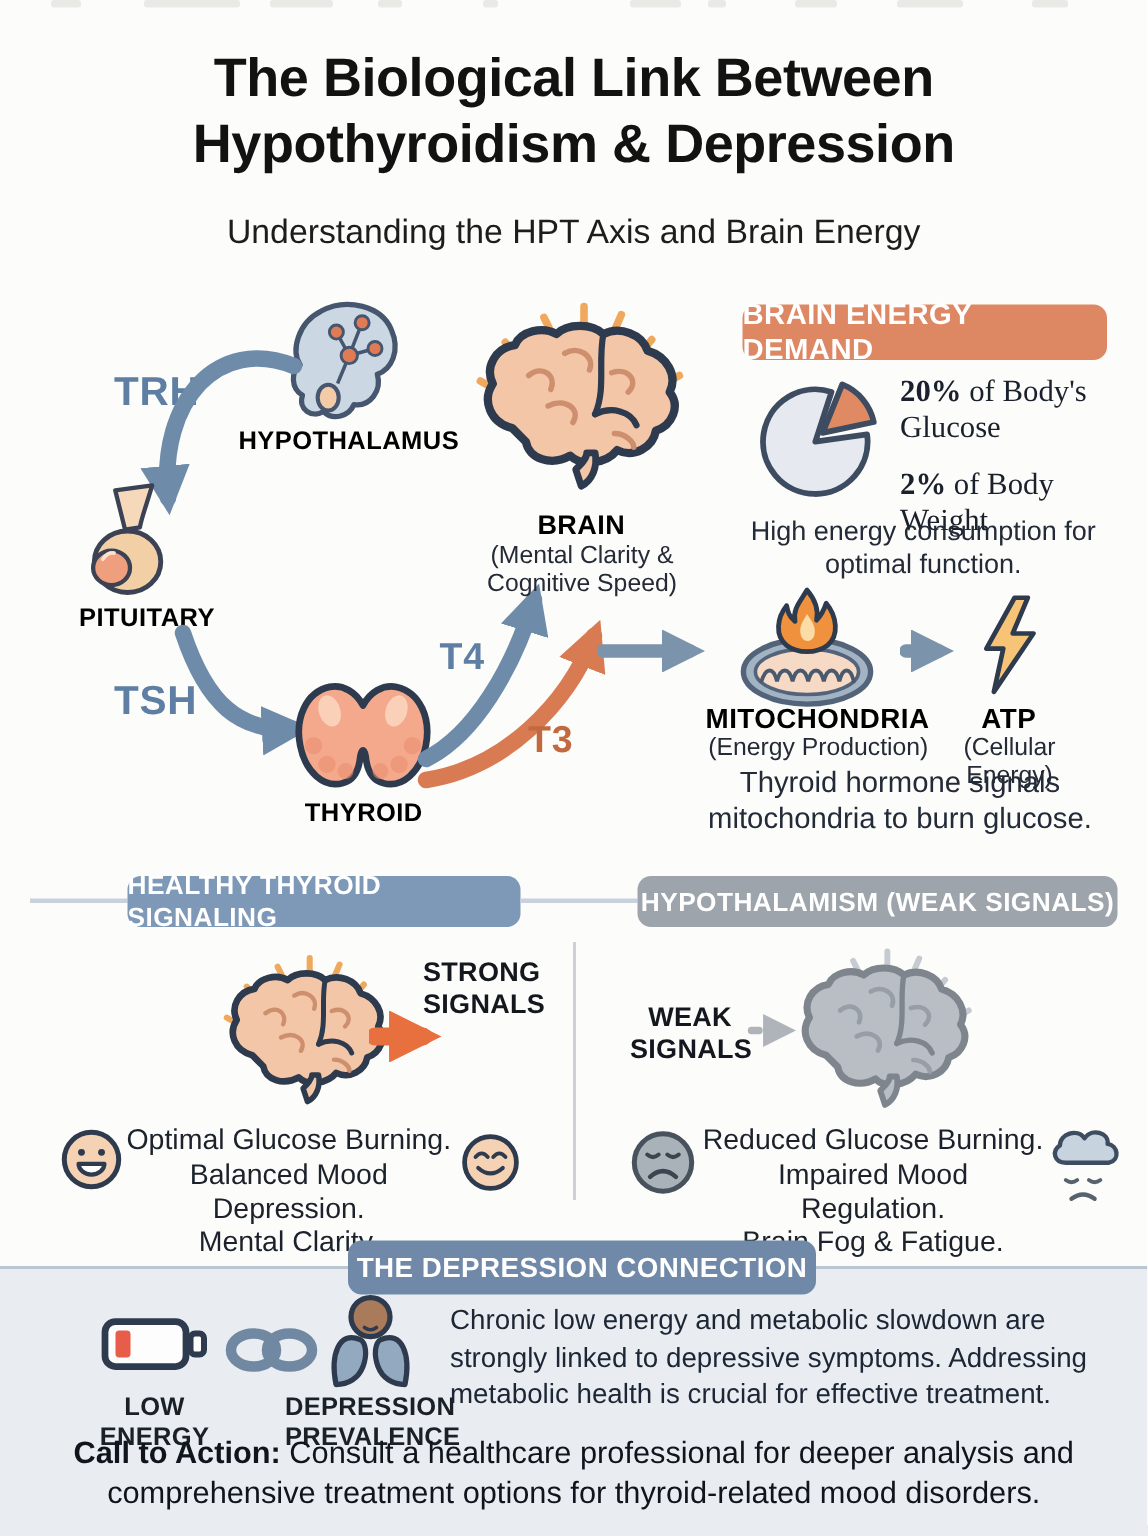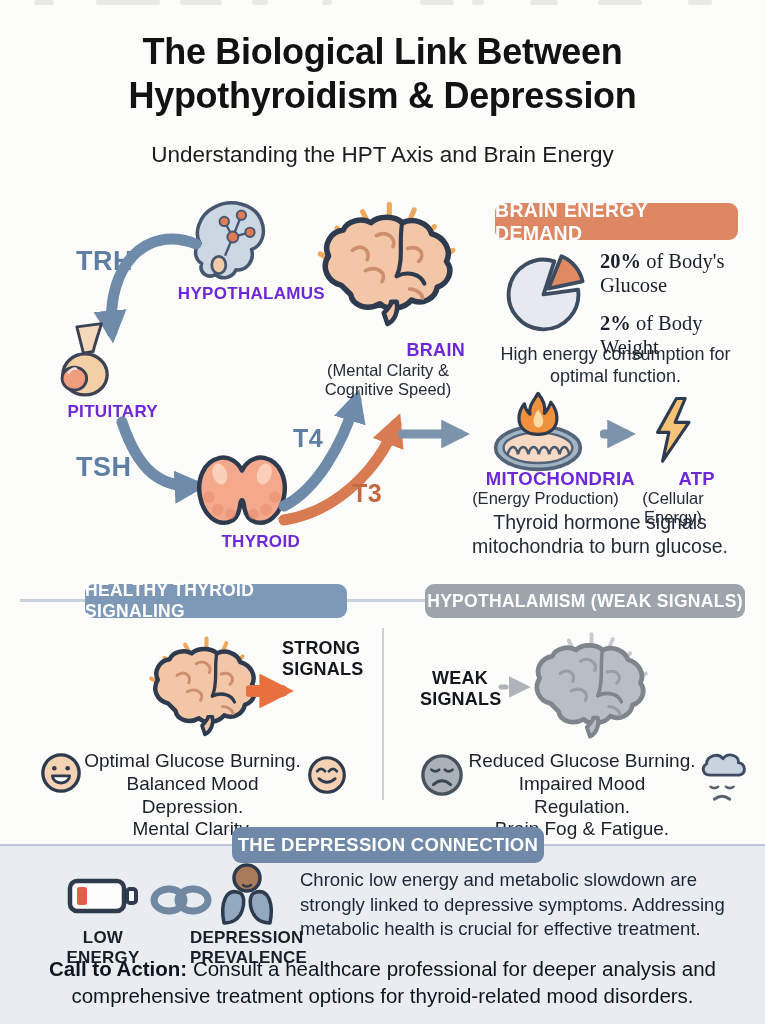--- a/index.html
+++ b/index.html
@@ -7,21 +7,21 @@
         font-family:"Liberation Sans", sans-serif;color:#15191F;}
   .abs{position:absolute;}
   .ctr{text-align:center;}
   
   .title{width:765px;top:30px;left:0;font-size:36px;font-weight:700;line-height:1.22;color:#121212;letter-spacing:-.3px;}
   .subtitle{width:765px;top:142px;left:0;font-size:22.5px;font-weight:500;color:#1d1d1d;}
   
   .hormone{font-weight:700;font-size:27px;color:#5E7FA3;letter-spacing:.5px;}
   .hormone.t4{font-size:25px;}
   .hormone.t3{font-size:25px;color:#C2693F;}
-  .organ-label{font-weight:700;font-size:17px;color:#6d28d9;letter-spacing:.3px;text-align:right;}
+  .organ-label{font-weight:700;font-size:17px;color:#000000;letter-spacing:.3px;}
   .sub-label{font-size:16.5px;color:#252B36;line-height:1.18;}
   
   .badge{border-radius:9px;color:#fff;font-weight:700;display:flex;align-items:center;justify-content:center;letter-spacing:.3px;}
   .badge.orange{background:#DD8763;font-size:19.5px;}
   .badge.blue{background:#7E99B8;font-size:17.5px;}
   .badge.gray{background:#9DA4AB;font-size:17.5px;}
   .badge.footer{background:#7189A8;font-size:18.5px;}
   .rule{background:#C9D2DC;}
   .stat{font-size:20.5px;color:#1A212C;line-height:1.16;font-family:Liberation Serif, serif;}
   .stat b{font-weight:700;}

